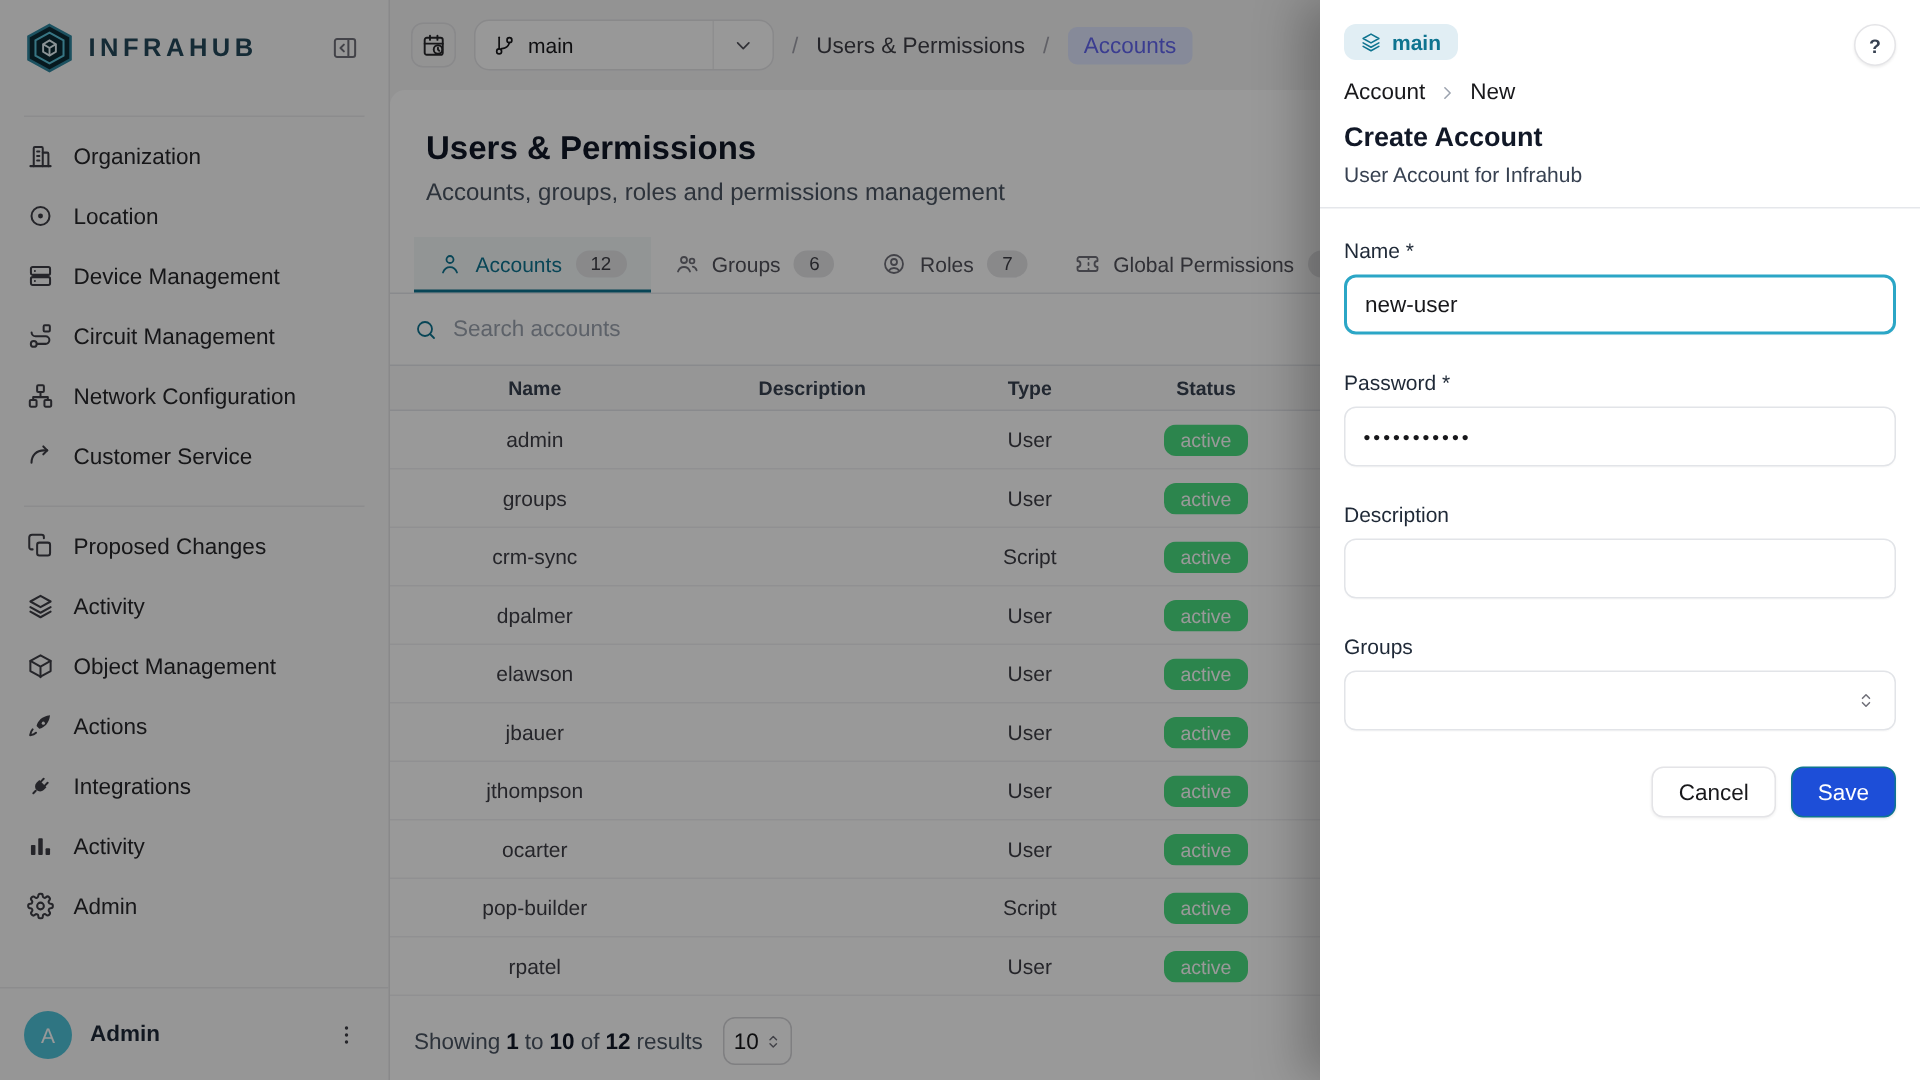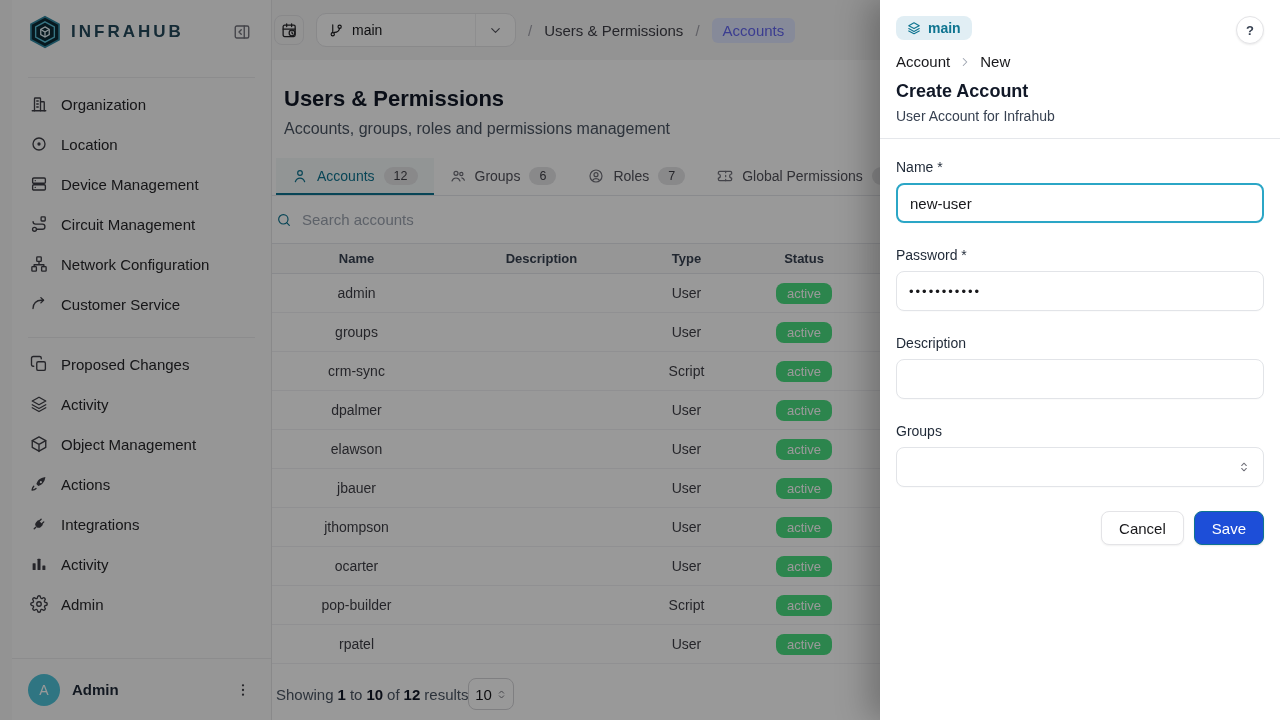--- a/index.html
+++ b/index.html
@@ -2,21 +2,21 @@
 <html><head>
 <meta charset="utf-8">
 <style>
   * { margin:0; padding:0; box-sizing:border-box; }
   html,body { width:1280px; height:720px; overflow:hidden; }
   body { font-family:"Liberation Sans", sans-serif; background:#f5f5f6; position:relative; color:#18181b; }
   svg { display:block; }
   .ic { stroke:currentColor; fill:none; stroke-width:1.8; stroke-linecap:round; stroke-linejoin:round; }
 
   
-  .sidebar { position:absolute; left:12px; top:0; width:260px; height:720px; background:#fafafa;
+  .sidebar { position:absolute; left:0; top:0; width:260px; height:720px; background:#fafafa;
              border-right:1px solid #e4e4e7; display:flex; flex-direction:column; z-index:10; }
   .logo-row { height:64px; display:flex; align-items:center; padding:0 16px; gap:10px; }
   .logo { display:flex; align-items:center; gap:9px; flex:1; }
   .logo-word { font-size:17px; font-weight:800; letter-spacing:3px; color:#24485a; }
   .collapse-btn { width:26px; height:26px; border:none; background:transparent; color:#71717a;
                   display:flex; align-items:center; justify-content:center; border-radius:6px; cursor:pointer; }
   .searchbox { margin:2px 16px 0; height:40px; background:#f0f0f1; border:1px solid #e7e7e9; border-radius:8px;
                display:flex; align-items:center; gap:10px; padding:0 12px; color:#6b7280; cursor:pointer; }
   .searchbox .ph { font-size:15px; flex:1; }
   .searchbox .kbd { font-size:13px; color:#71717a; }
@@ -64,21 +64,21 @@
   .search-row input { border:none; outline:none; flex:1; font-size:15px; color:#18181b; background:transparent;
                       font-family:"Liberation Sans", sans-serif; }
   .search-row input::placeholder { color:#9ca3af; }
 
   .thead, .trow { display:grid; grid-template-columns:185px 185px 105px 130px 1fr; align-items:center; }
   .thead { height:30px; background:#fafafa; border-bottom:1px solid #e5e7eb; font-size:13px; font-weight:700; color:#374151; }
   .thead > div, .trow > div { padding-left:8px; overflow:hidden; white-space:nowrap;text-align:center; }
   .trow { height:39px; border-bottom:1px solid #f1f1f3; font-size:14px; color:#3f3f46; cursor:pointer; }
   .badge-active { display:inline-block; background:#4ade80; color:#fff; font-size:13px; padding:3px 11px; border-radius:8px; }
   .group-pill { width:90px; height:24px; border-radius:8px; background:#f4f4f5; border:1px solid #e4e4e7; }
-  .tfoot { margin-top:auto; display:flex; align-items:center; gap:0; padding:0 16px; height:52px; }
+  .tfoot { margin-top:auto; display:flex; align-items:center; gap:14px; padding:0 16px; height:52px; }
   .showing { display:inline-flex; gap:4px; font-size:15px; color:#4b5563; }
   .showing .b { font-weight:700; color:#111827; }
   .page-size { width:46px; height:32px; border:1px solid #d4d4d8; border-radius:8px; background:#fff; display:flex;
                align-items:center; justify-content:center; gap:3px; font-size:15px; color:#18181b; cursor:pointer; }
   .page-size .cud { width:13px; height:13px; color:#71717a; }
 
   
   .scrim { position:absolute; left:0; top:0; width:880px; height:720px; background:rgba(0,0,0,0.40); z-index:40; }
   .drawer { position:absolute; left:880px; top:0; width:400px; height:720px; background:#fff; z-index:50;
             box-shadow:-12px 0 30px rgba(0,0,0,0.25); display:flex; flex-direction:column; }

